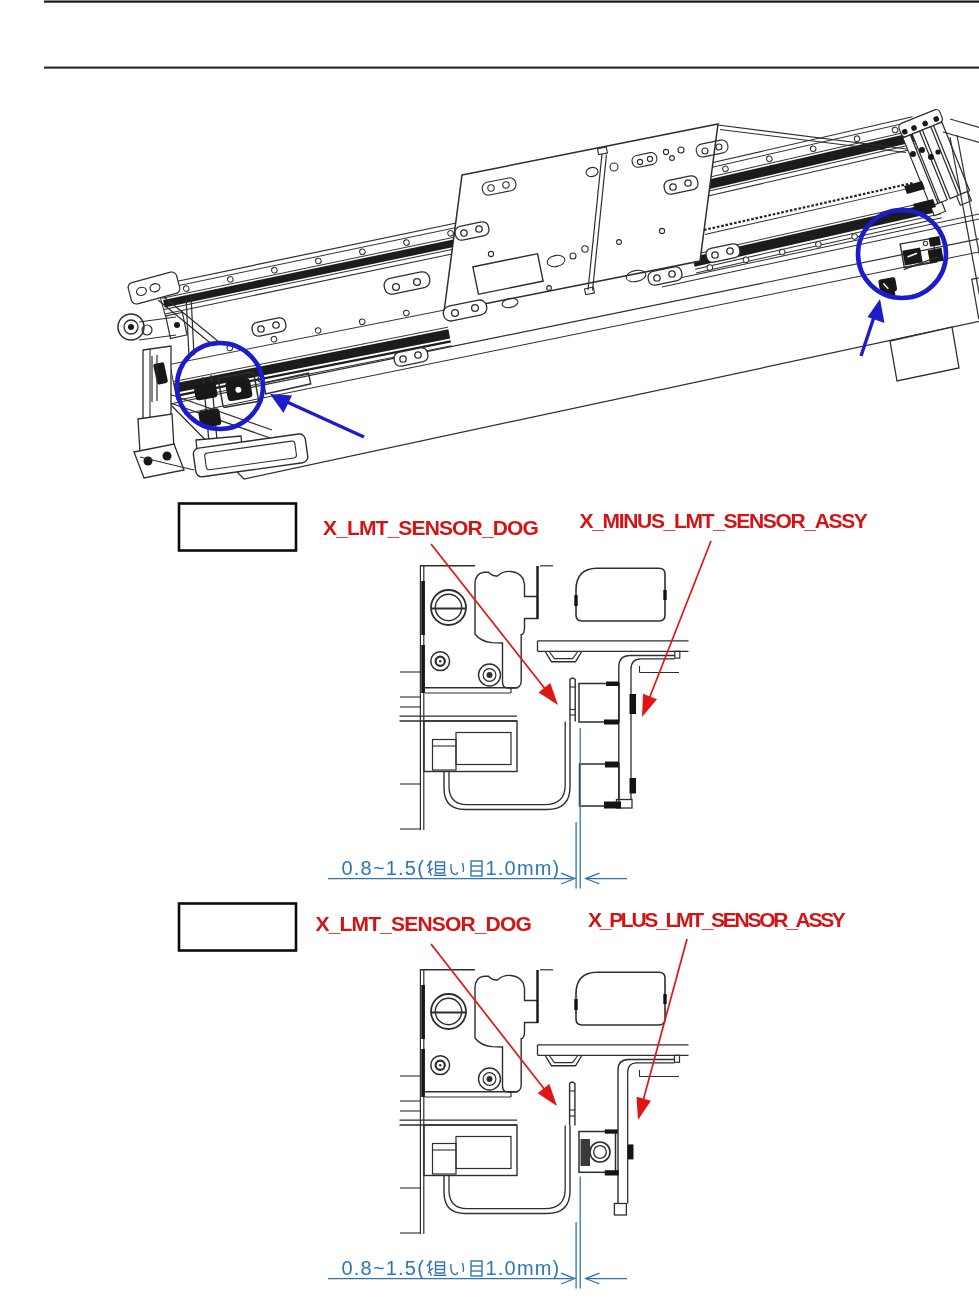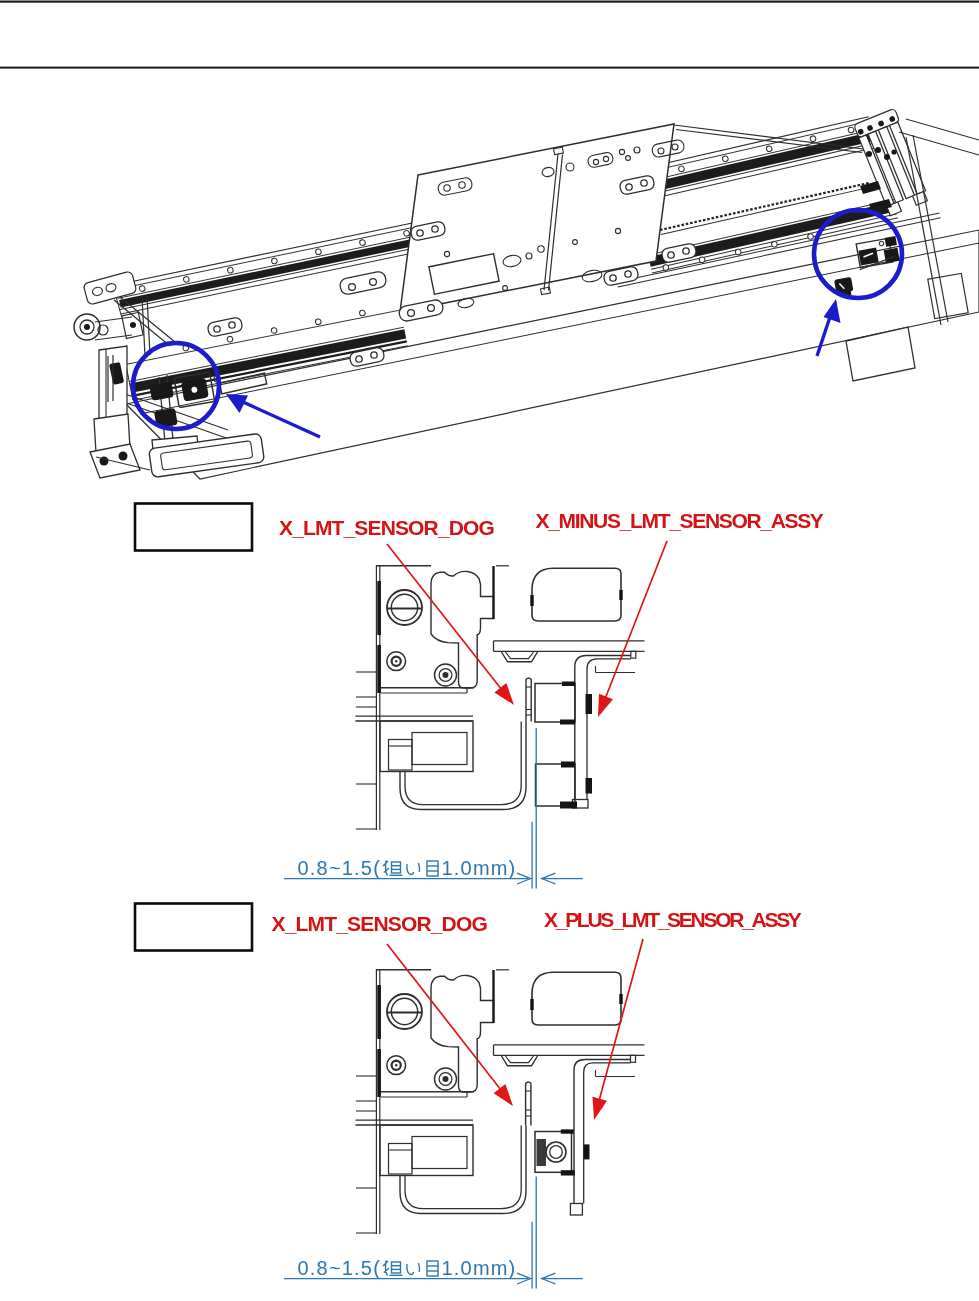--- a/index.html
+++ b/index.html
@@ -1,16 +1,16 @@
 <!DOCTYPE html>
 <html><head>
 <meta charset="utf-8">
 <style>
 html,body{margin:0;padding:0;background:#fff;width:979px;height:1301px;overflow:hidden;font-family:"Liberation Sans",sans-serif;}
-#page{position:relative;width:861px;height:1301px;}
+#page{position:relative;width:861px;height:1301px;margin-left:44px;}
 svg{position:absolute;top:0;left:0;}
 </style>
 </head>
 <body>
 <div id="page">
 <svg width="979" height="1301" viewBox="0 0 979 1301" fill="none" stroke-linecap="butt" font-family="&quot;Liberation Sans&quot;, sans-serif">
 
 <rect x="0" y="0.5" width="979" height="2.2" fill="#1a1a1a"></rect>
 <rect x="0" y="66.6" width="979" height="2.0" fill="#1a1a1a"></rect>
 

